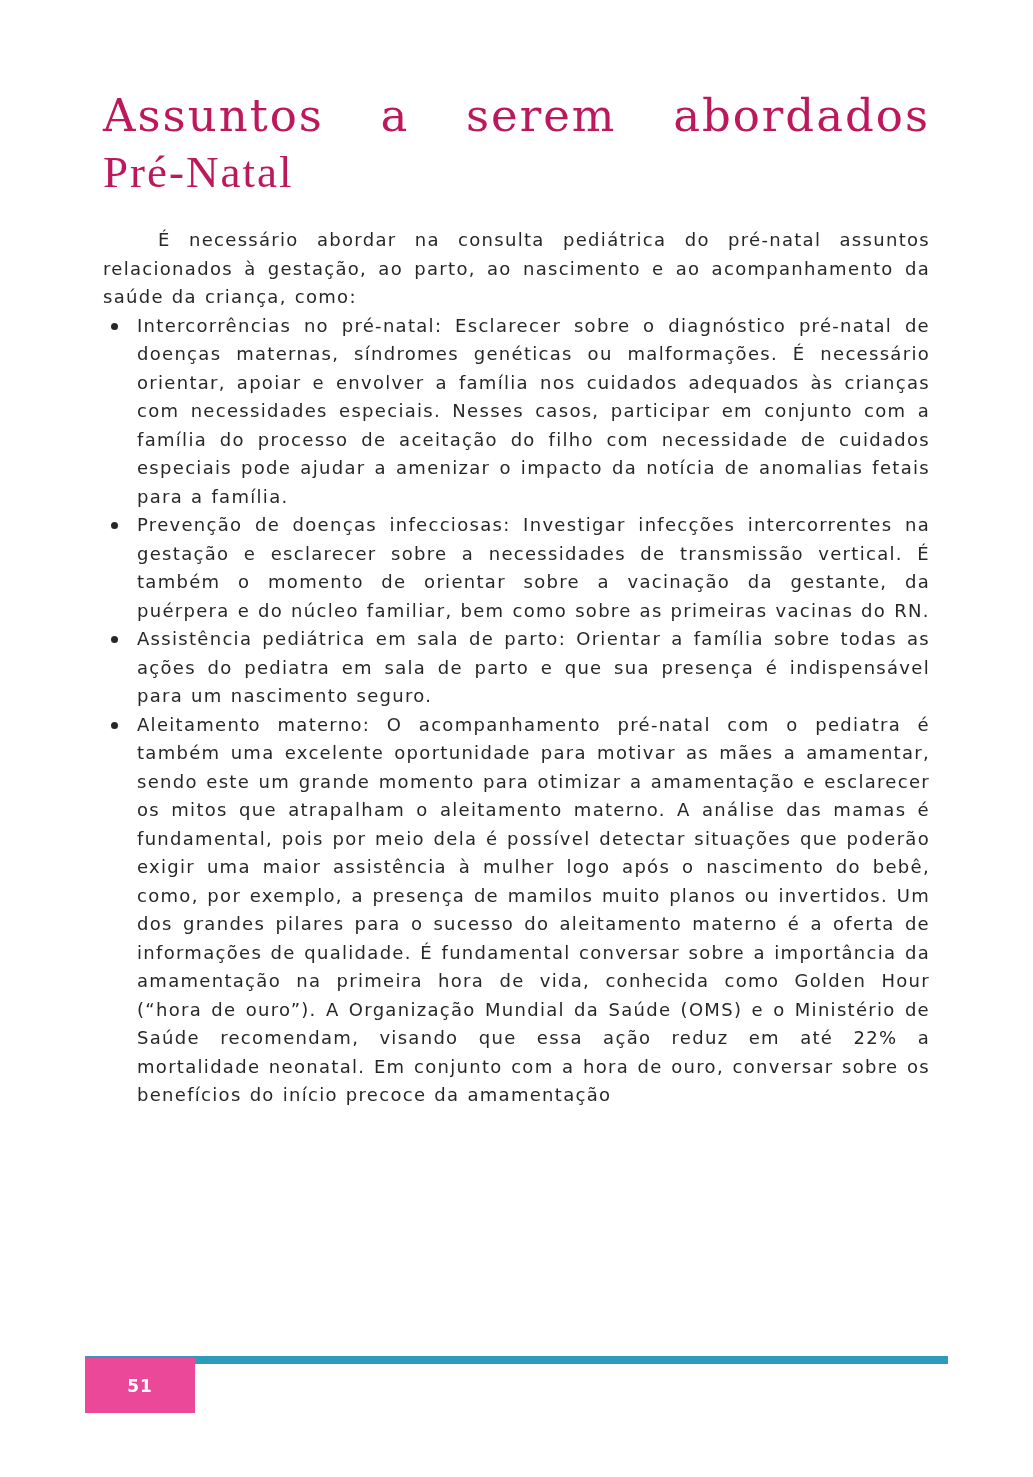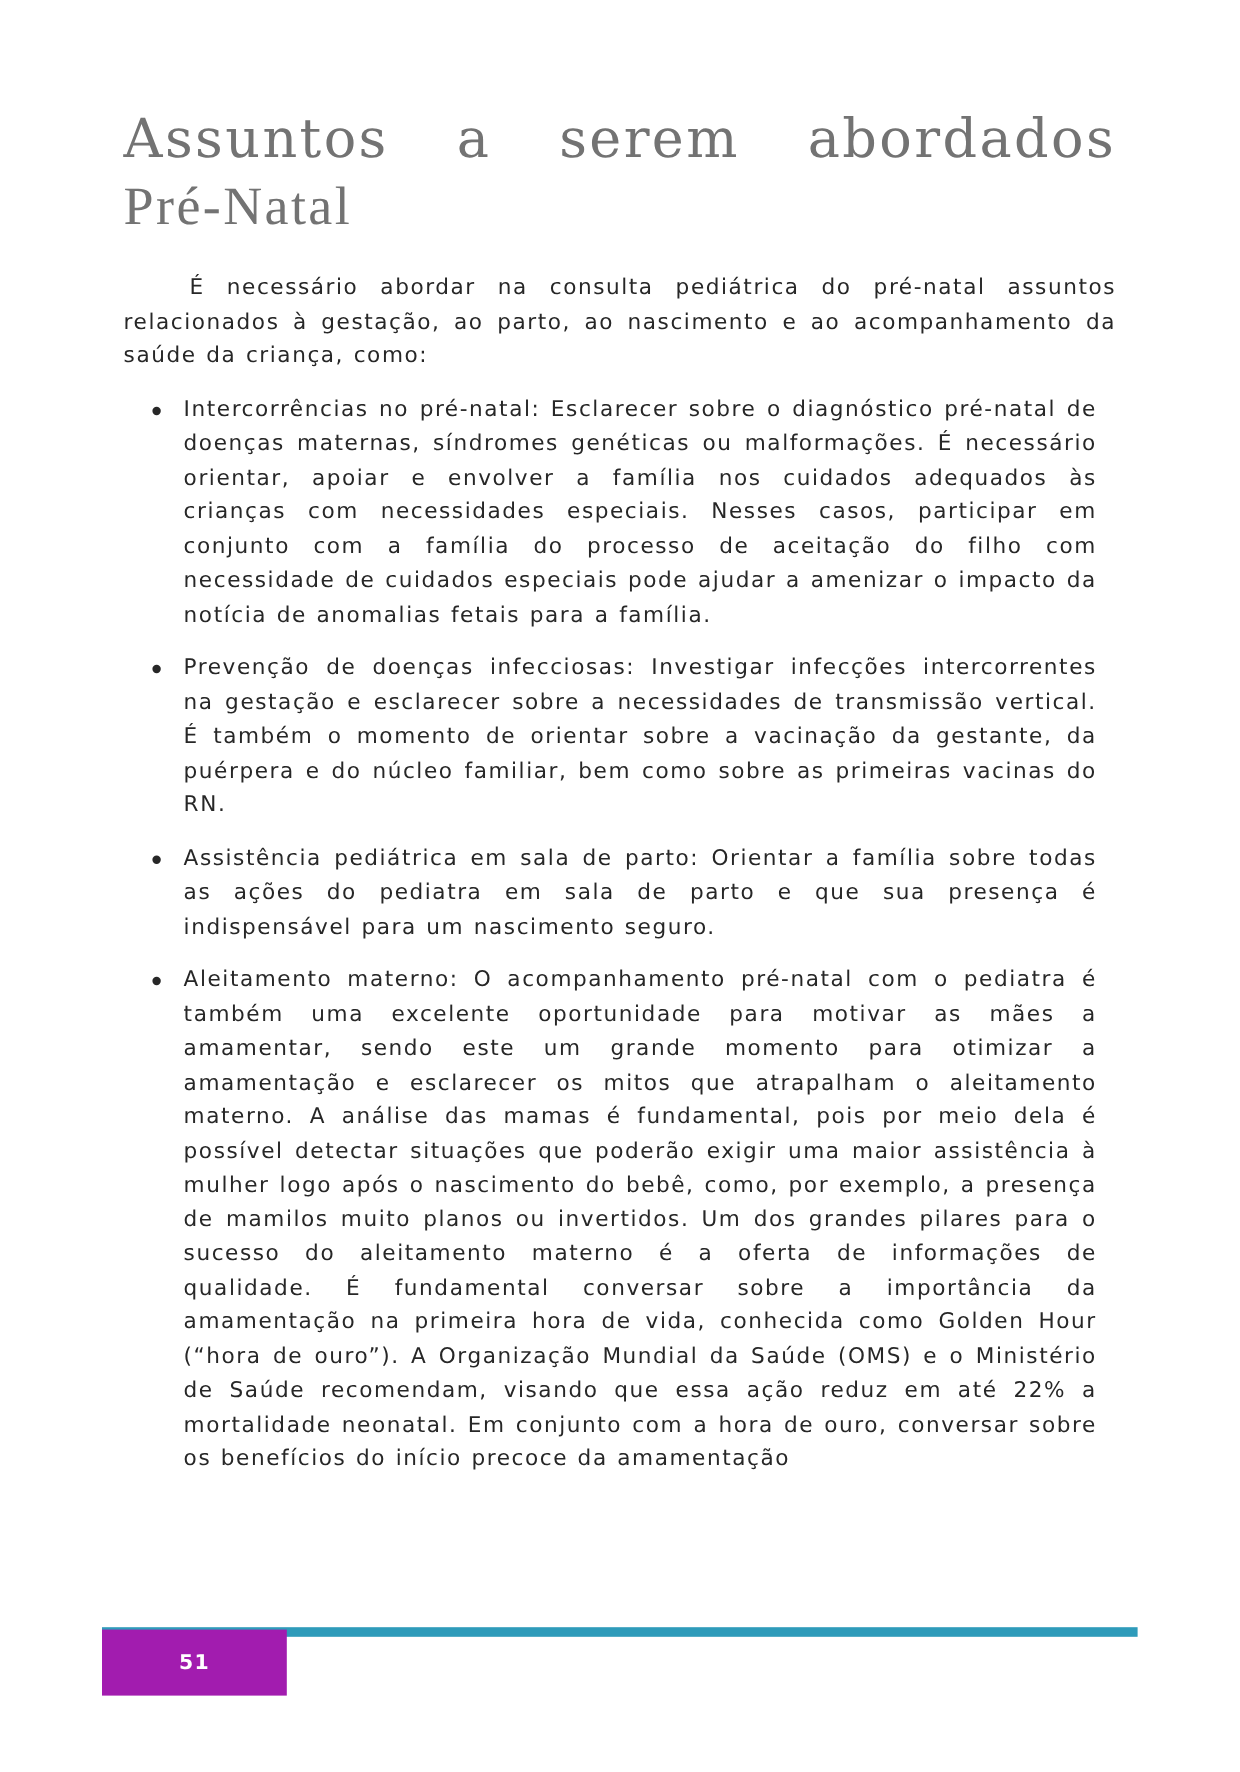--- a/index.html
+++ b/index.html
@@ -7,21 +7,21 @@
     position: relative;
     width: 1033px;
     height: 1477px;
     background: #ffffff;
     overflow: hidden;
     font-family: "DejaVu Sans", "Liberation Sans", sans-serif;
   }
   
   .title-block {
     margin: 88px 103px 0 103px;
-    color: #737373;
+    color: #be185d;
     font-family: "DejaVu Serif", "Liberation Serif", serif;
     font-size: 45px;
     line-height: 56px;
     letter-spacing: 2px;
     font-weight: normal;
   }
   .title-line { text-align: justify; text-align-last: justify; text-justify: inter-word; }
   .title-line.last { text-align: left; text-align-last: left; font-family: Liberation Serif, serif; }
   
   .content {
@@ -39,21 +39,21 @@
     text-indent: 55px;
   }
   .topics {
     list-style: none;
     margin: 0;
     padding: 0;
   }
   .topics li {
     position: relative;
     padding-left: 34px;
-    margin: 16px;
+    margin: 0;
   }
   .bullet {
     position: absolute;
     left: 8px;
     top: 11px;
     width: 7px;
     height: 7px;
     border-radius: 50%;
     background: #272727;
   }
@@ -63,23 +63,23 @@
     left: 85px;
     top: 1356px;
     width: 863px;
     height: 8px;
     background: #2E9BBA;
   }
   .page-badge {
     position: absolute;
     left: 85px;
     top: 1358px;
-    width: 154px;
+    width: 110px;
     height: 55px;
-    background: #a21caf;
+    background: #ec4899;
     color: #ffffff;
     font-size: 17px;
     font-weight: bold;
     letter-spacing: 1px;
     display: flex;
     align-items: center;
     justify-content: center;
   }
 </style>
 </head>

